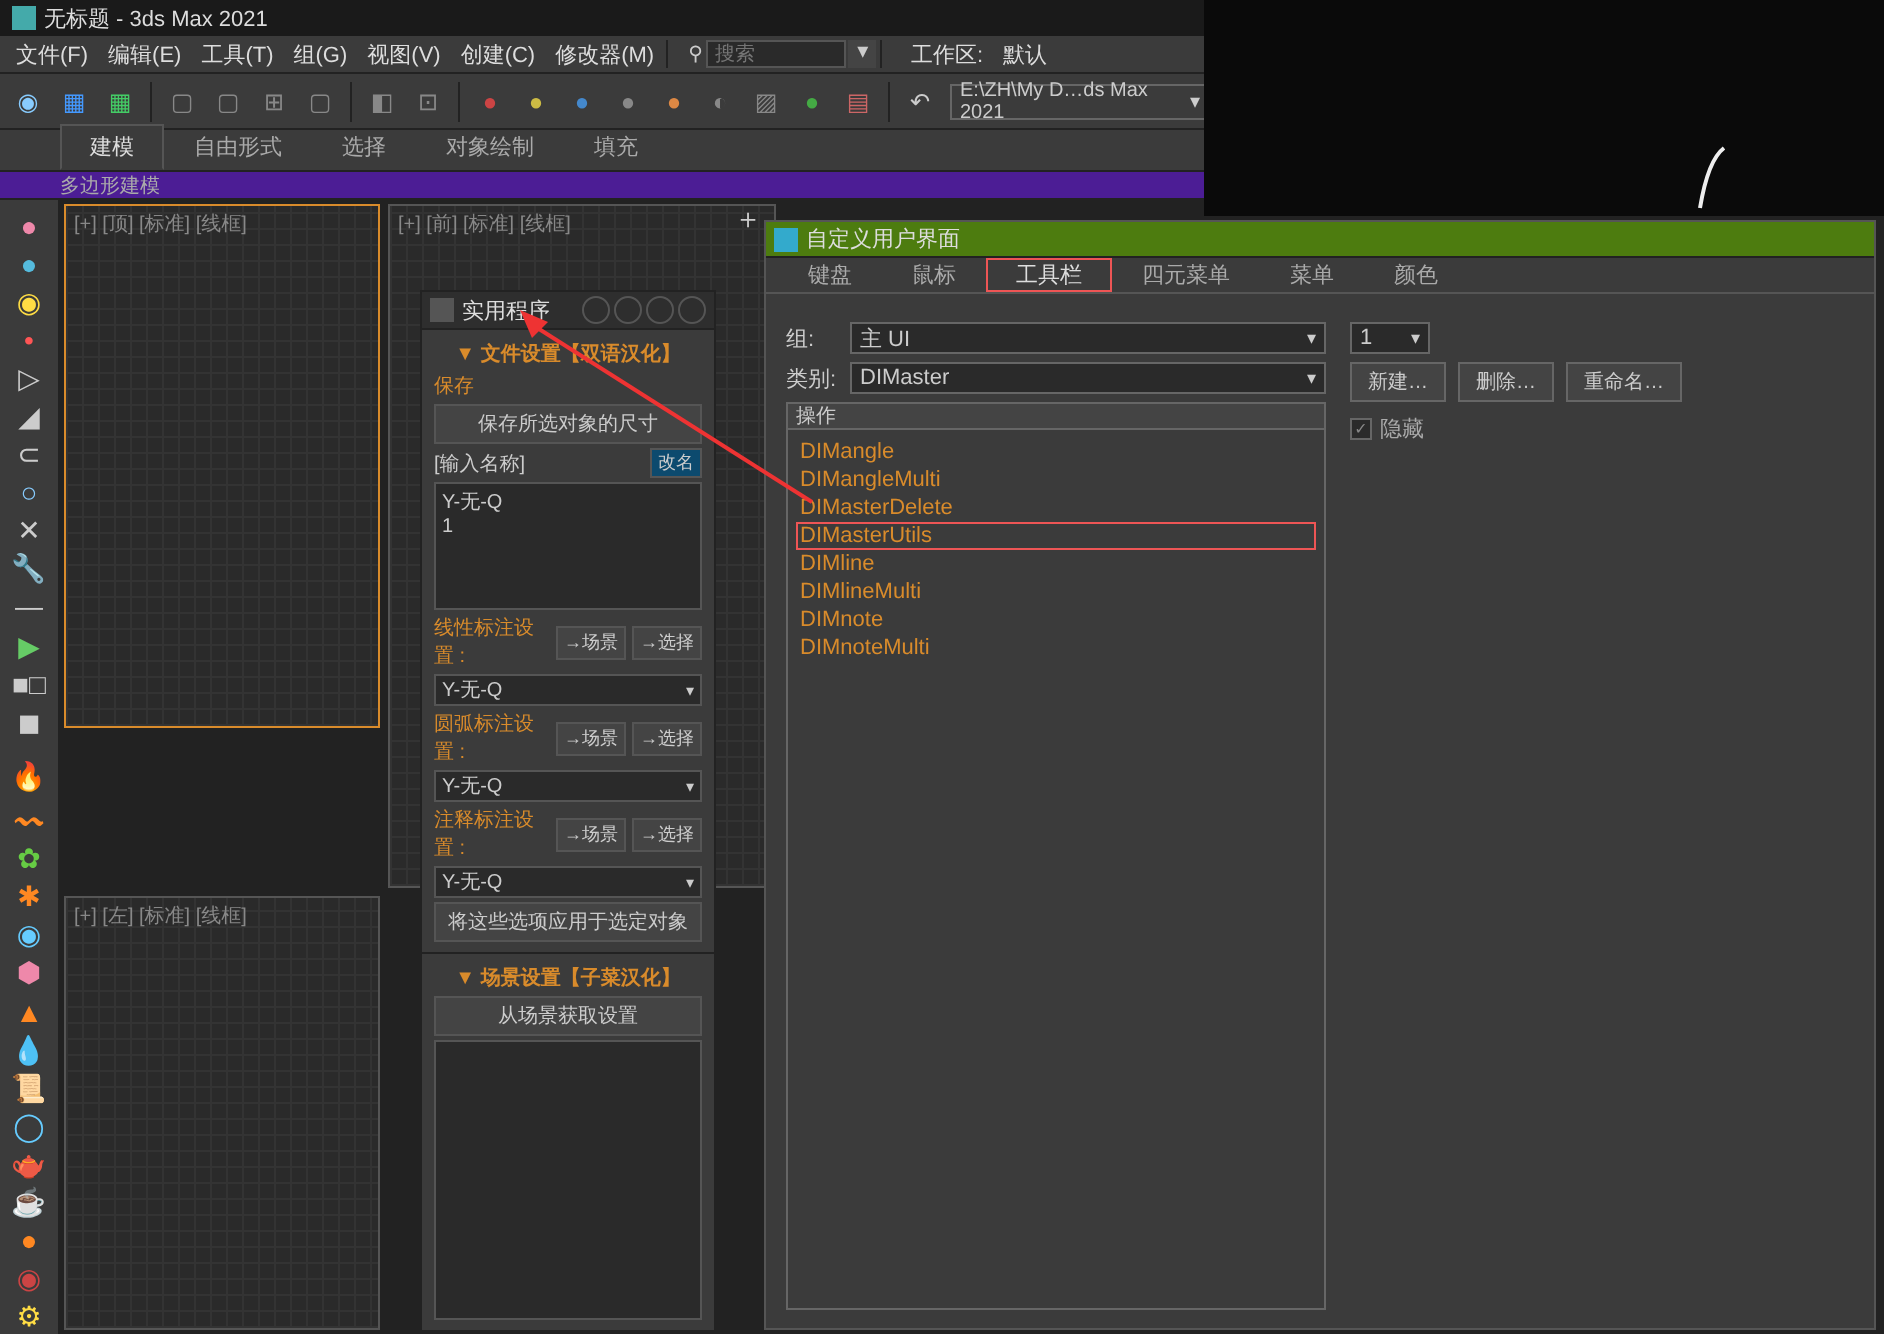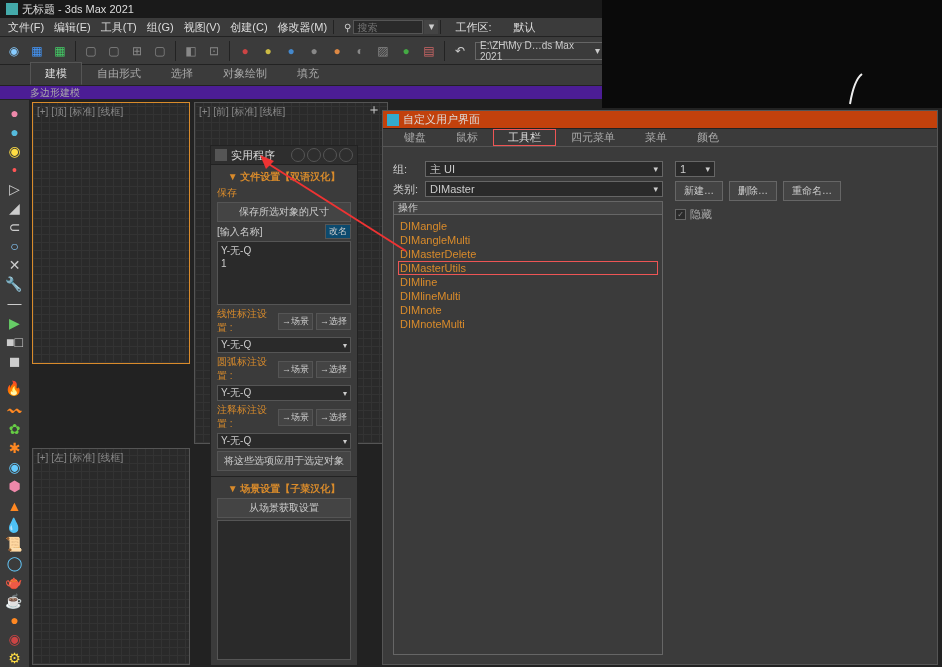--- a/index.html
+++ b/index.html
@@ -71,21 +71,21 @@
 .roll-drop { width:100%; background:#2a2a2a; border:1px solid #555; color:#ccc; font-size:10px; padding:1px 3px; margin:1px 0; height:16px; display:flex; align-items:center; }
 .roll-drop:after { content:'▾'; margin-left:auto; font-size:8px; }
 .roll-list { width:100%; height:64px; background:#2a2a2a; border:1px solid #555; padding:2px 3px; font-size:10px; color:#ccc; margin:2px 0; }
 .roll-list2 { width:100%; height:140px; background:#2a2a2a; border:1px solid #555; margin:2px 0; }
 .roll-inp { display:flex; gap:3px; align-items:center; margin:2px 0; }
 .roll-inp .lb { font-size:10px; color:#ccc; }
 .roll-inp .bt { background:#0c4a6e; border:1px solid #555; font-size:9px; padding:0 3px; color:#ccc; cursor:pointer; }
 
 
 .custdlg { position:absolute; top:110px; left:382px; width:556px; bottom:2px; background:#3b3b3b; border:1px solid #555; z-index:10; }
-.cd-title { height:18px; background:#c2410c; display:flex; align-items:center; padding:0 4px; border-bottom:1px solid #222; }
+.cd-title { height:18px; background:#4d7c0f; display:flex; align-items:center; padding:0 4px; border-bottom:1px solid #222; }
 .cd-title .ci { width:12px; height:12px; background:#3ac; margin-right:4px; }
 .cd-title .ct { font-size:11px; color:#ddd; }
 .cd-tabs { height:18px; display:flex; align-items:flex-end; padding:0 6px; border-bottom:1px solid #555; }
 .cd-tabs .cdt { padding:0 14px; font-size:11px; color:#aaa; cursor:pointer; border:1px solid transparent; }
 .cd-tabs .cdt.on { border:1px solid #e55; color:#ddd; }
 .cd-body { display:flex; padding:10px; gap:12px; }
 .cd-left { width:270px; }
 .cd-right { flex:1; }
 .cd-row { display:flex; align-items:center; gap:6px; margin:4px 0; }
 .cd-row .lb { width:26px; font-size:11px; color:#ccc; }
@@ -141,21 +141,21 @@
   <span class="mitem">创建(C)</span>
   <span class="mitem">修改器(M)</span>
   <div class="sep"></div>
   <div class="search">
     <span style="color:#ccc;font-size:10px;margin-right:2px">⚲</span>
     <input placeholder="搜索" style="">
     <div class="drop">▾</div>
   </div>
   <div class="sep"></div>
   <span class="ws">工作区:</span>
-  <span class="ws" style="margin-left:20px">默认</span>
+  <span class="ws" style="margin-left:8px">默认</span>
 </div>
 
 <div class="toolbar">
   <div class="tbtn" style="color:#8cf">◉</div>
   <div class="tbtn" style="color:#49f">▦</div>
   <div class="tbtn" style="color:#4c6">▦</div>
   <div class="tsep"></div>
   <div class="tbtn" style="color:#888">▢</div>
   <div class="tbtn" style="color:#888">▢</div>
   <div class="tbtn" style="color:#888">⊞</div>

